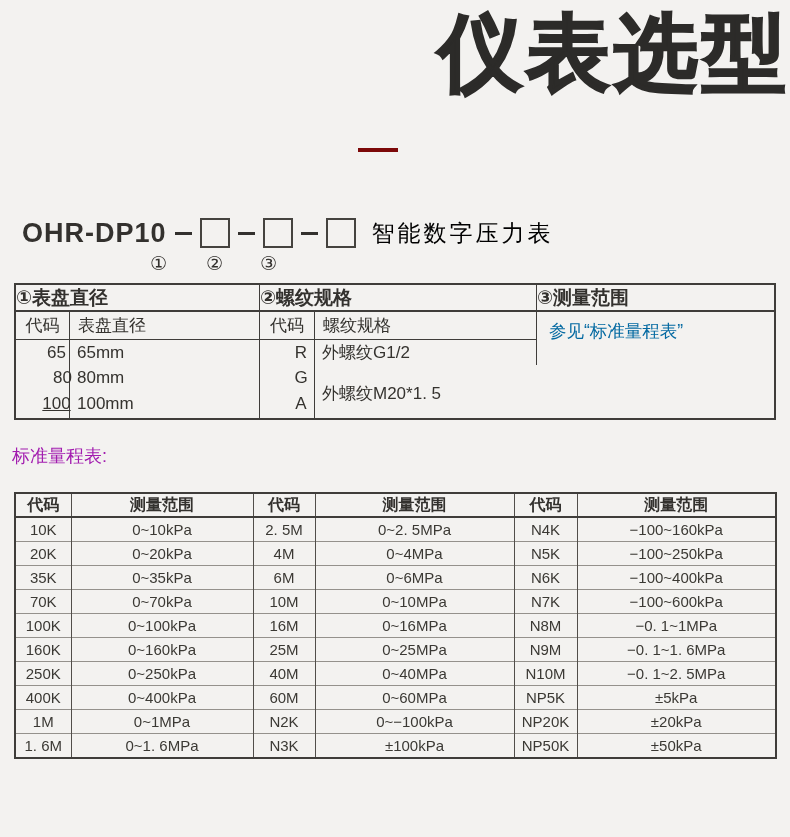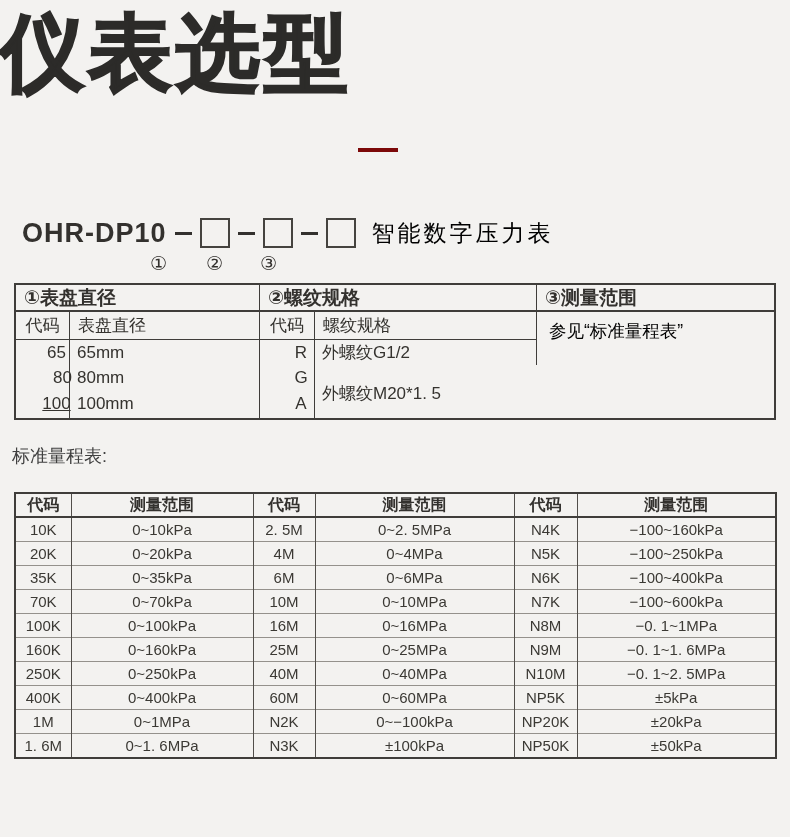--- a/index.html
+++ b/index.html
@@ -3,21 +3,21 @@
 <meta charset="utf-8">
 <style>
   html,body{margin:0;padding:0;}
   body{
     width:790px;height:837px;position:relative;overflow:hidden;
     background:#f3f2f0;color:#35332f;
     font-family:"Liberation Sans","DejaVu Sans",sans-serif;
   }
   
   .page-title{
-    position:absolute;top:8px;left:0;width:790px;text-align:left;
+    position:absolute;top:8px;left:0;width:790px;text-align:right;
     font-size:84px;line-height:1.08;font-weight:bold;color:#2c2b29;
     letter-spacing:4px;-webkit-text-stroke:2px #2c2b29;
   }
   .accent-dash{
     position:absolute;top:148px;left:358px;width:40px;height:4px;background:#7c0909;
   }
   
   .model-line{
     position:absolute;top:216px;left:22px;height:34px;
     display:flex;align-items:center;
@@ -35,36 +35,36 @@
     position:absolute;top:283px;left:14px;width:762px;height:137px;
     box-sizing:border-box;border:2.5px solid #3f3d3a;
     display:grid;
     grid-template-columns:54px 190px 55px 222px 1fr;
     grid-template-rows:27px 28px 25px 25px auto;
     font-size:17px;
   }
   .sel-table > div{box-sizing:border-box;}
   .sel-h{
     font-weight:bold;font-size:19px;display:flex;align-items:center;
-    padding-left:8px;border-bottom:2px solid #3f3d3a;color:#33312e;
+    border-bottom:2px solid #3f3d3a;color:#33312e;
   }
   .bR{border-right:1.5px solid #3f3d3a;}
   .sel-sub{
     display:flex;align-items:center;border-bottom:1.5px solid #3f3d3a;
     padding-left:8px;color:#35332f;
   }
   .sel-sub.center{justify-content:center;padding-left:0;}
   .sel-code{display:flex;align-items:center;justify-content:center;text-align:center;margin-left:28px;}
   .sel-val{display:flex;align-items:center;padding-left:7px;}
   .sel-note{
-    grid-column:5/6;grid-row:2/6;padding:7px 0 0 12px;font-size:17.5px;color:#000000;
+    grid-column:5/6;grid-row:2/6;padding:7px 0 0 12px;font-size:17.5px;color:#0369a1;
   }
   .col1{grid-column:1;} .col2{grid-column:2;} .col3{grid-column:3;} .col4{grid-column:4;}
   
-  .range-label{position:absolute;top:444px;left:12px;font-size:18px;color:#404040;}
+  .range-label{position:absolute;top:444px;left:12px;font-size:18px;color:#a21caf;}
   .range-table{
     position:absolute;top:492px;left:14px;width:761px;
     border-collapse:collapse;table-layout:fixed;
     font-size:15px;color:#3b3934;
   }
   .range-table{border:2.5px solid #3f3d3a;}
   .range-table th{
     height:22px;padding:0;font-size:16px;font-weight:bold;color:#33312e;
     border-bottom:2px solid #3f3d3a;border-right:1.2px solid #514e4a;
     text-align:center;

